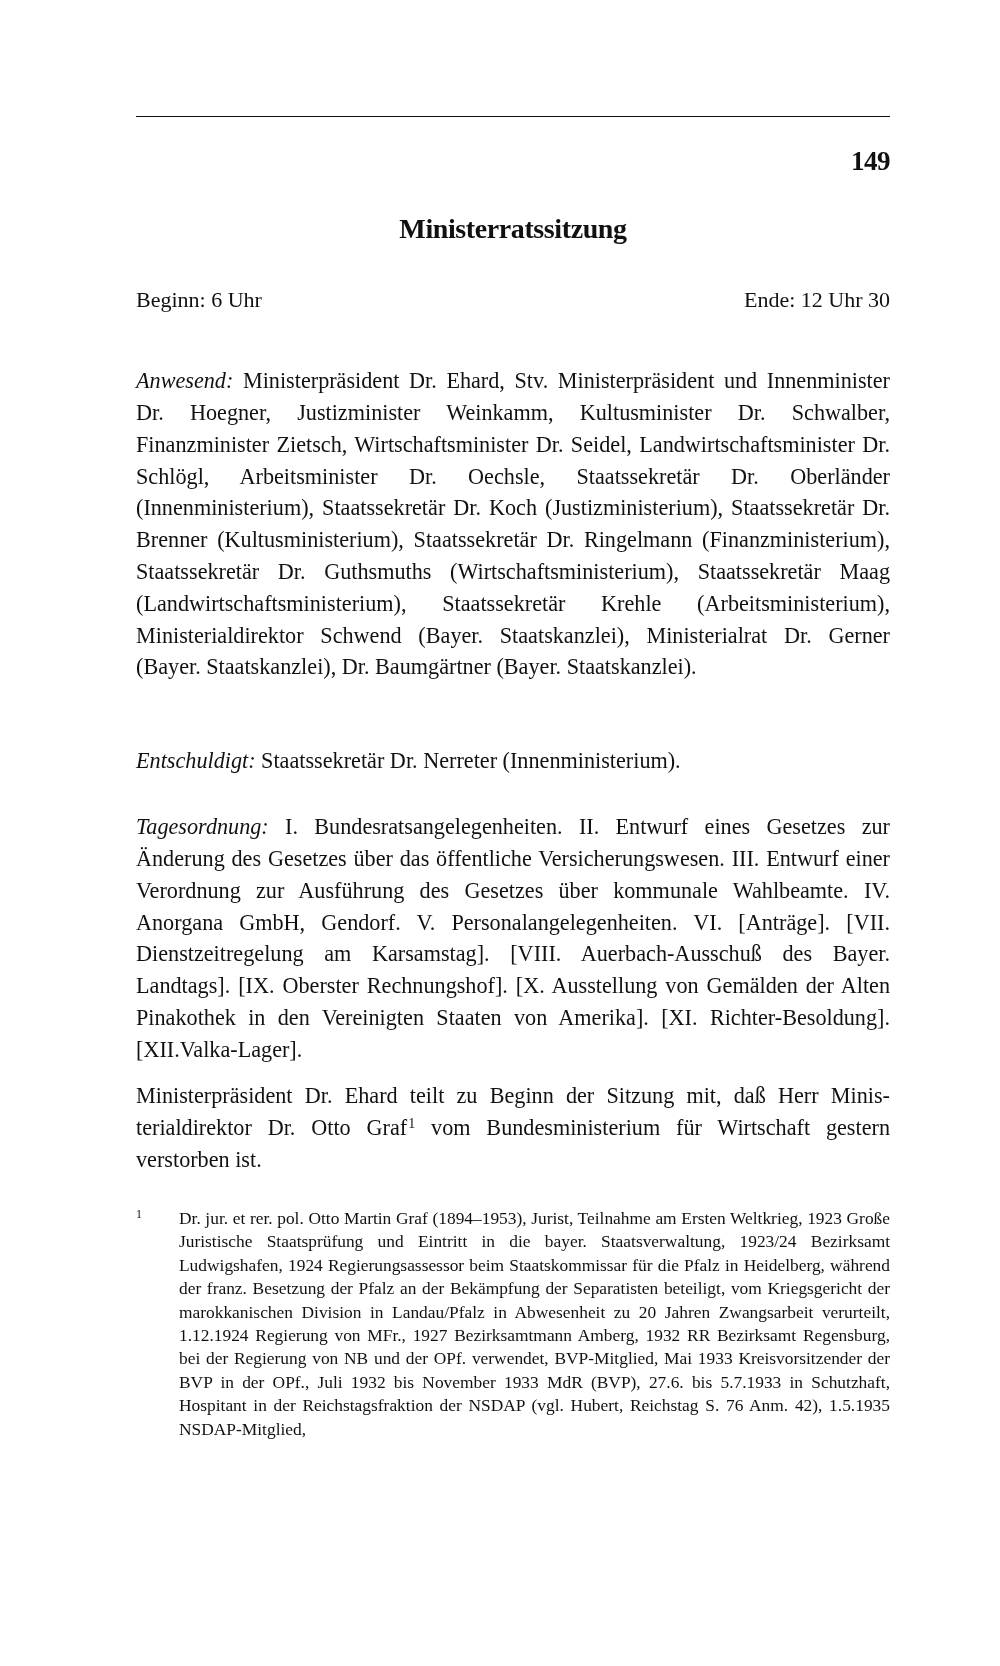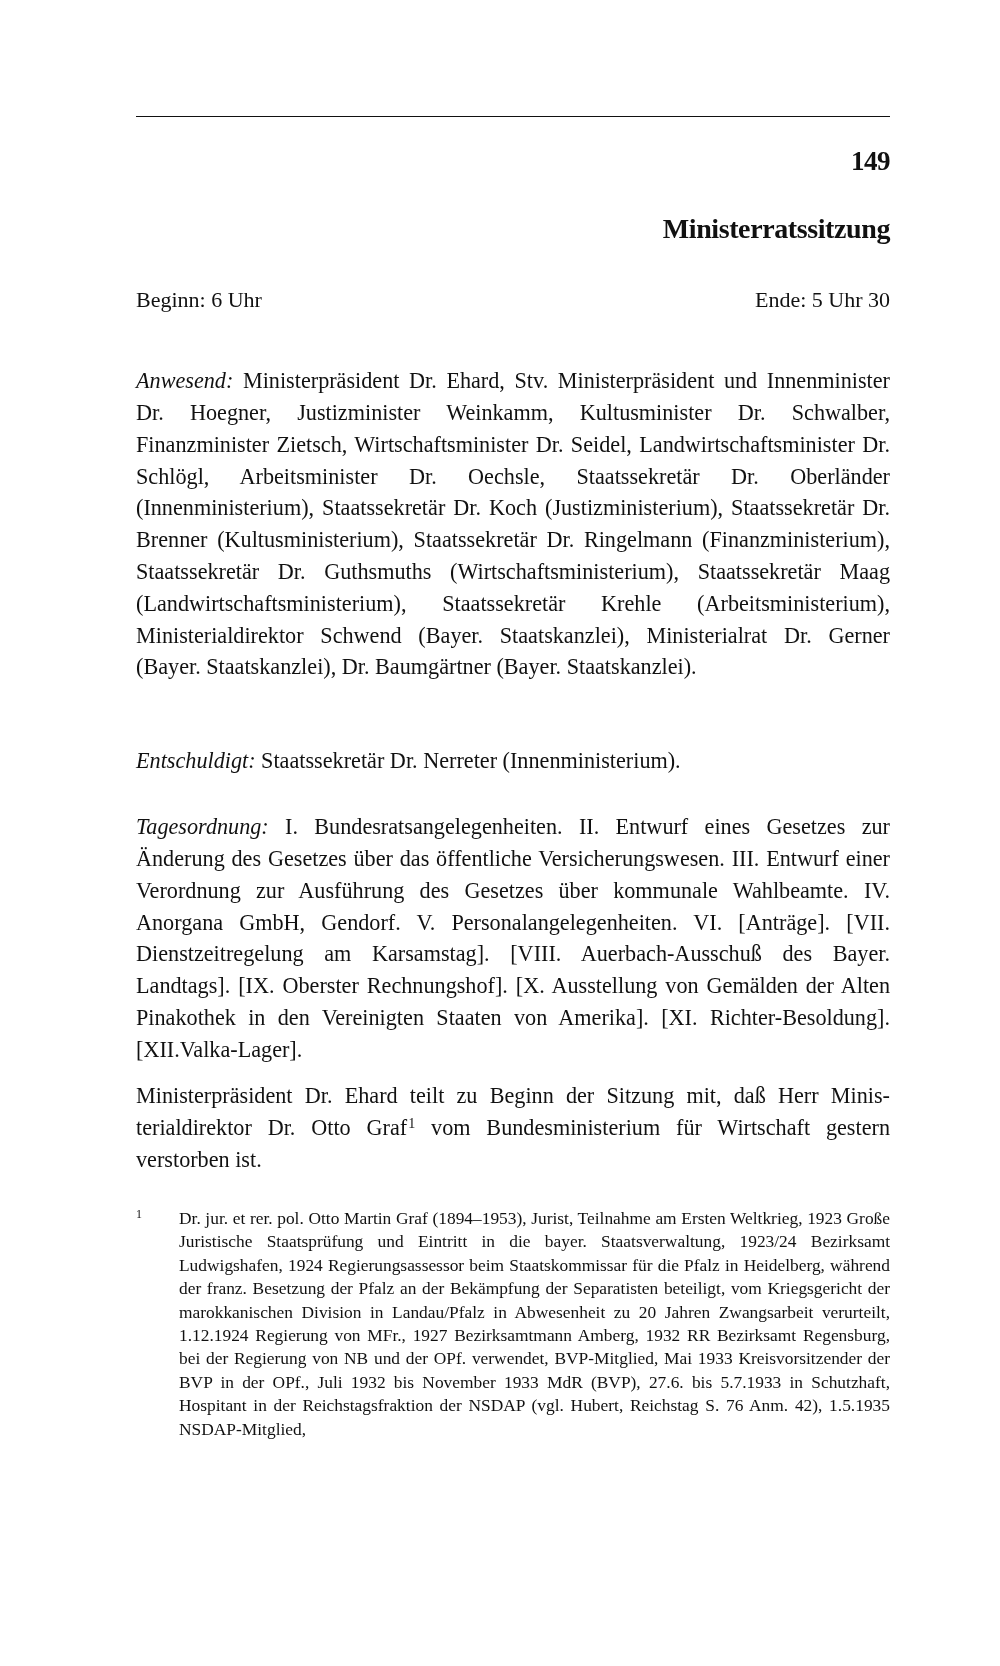--- a/index.html
+++ b/index.html
@@ -38,21 +38,21 @@
       font-weight: bold;
       font-size: 27px;
       letter-spacing: -0.5px;
     }
     .title-row {
       position: absolute;
       top: 213px;
       left: 0;
       width: 754px;
       display: flex;
-      justify-content: flex-end;
+      justify-content: center;
       font-weight: bold;
       font-size: 28px;
       letter-spacing: -0.4px;
     }
     .time-row {
       position: absolute;
       top: 287px;
       left: 0;
       width: 754px;
       display: flex;
@@ -107,21 +107,21 @@
   <div class="rule"></div>
 
   <div class="doc-number">149</div>
 
   <div class="title-row">
     <span>Ministerratssitzung</span>
   </div>
 
   <div class="time-row">
     <span>Beginn: 6 Uhr</span>
-    <span>Ende: 5 Uhr 30</span>
+    <span>Ende: 12 Uhr 30</span>
   </div>
 
   <p class="body-text p-anwesend"><span class="lbl">Anwesend:</span><span> Ministerpräsident Dr. Ehard, Stv. Ministerpräsident und Innenmi­nister Dr. Hoegner, Justizminister Weinkamm, Kultusminister Dr. Schwalber, Finanzminister Zietsch, Wirtschaftsminister Dr. Seidel, Landwirtschaftsmi­nister Dr. Schlögl, Arbeitsminister Dr. Oechsle, Staatssekretär Dr. Ober­länder (Innenministerium), Staatssekretär Dr. Koch (Justizministerium), Staatssekretär Dr. Brenner (Kultusministerium), Staatssekretär Dr. Ringel­mann (Finanzministerium), Staatssekretär Dr. Guthsmuths (Wirtschaftsmi­nisterium), Staatssekretär Maag (Landwirtschaftsministerium), Staatssekretär Krehle (Arbeitsministerium), Ministerialdirektor Schwend (Bayer. Staats­kanzlei), Ministerialrat Dr. Gerner (Bayer. Staatskanzlei), Dr. Baumgärtner (Bayer. Staatskanzlei).</span></p>
 
   <p class="body-text p-entschuldigt"><span class="lbl">Entschuldigt:</span><span> Staatssekretär Dr. Nerreter (Innenministerium).</span></p>
 
   <p class="body-text p-tagesordnung"><span class="lbl">Tagesordnung:</span><span> I. Bundesratsangelegenheiten. II. Entwurf eines Gesetzes zur Änderung des Gesetzes über das öffentliche Versicherungswesen. III. Entwurf einer Verordnung zur Ausführung des Gesetzes über kommunale Wahlbeamte. IV. Anorgana GmbH, Gendorf. V. Personalangelegenheiten. VI. [Anträge]. [VII. Dienstzeitregelung am Karsamstag]. [VIII. Auerbach-Ausschuß des Bayer. Landtags]. [IX. Oberster Rechnungshof]. [X. Ausstellung von Gemälden der Alten Pinakothek in den Vereinigten Staaten von Amerika]. [XI. Richter-Besol­dung]. [XII.Valka-Lager].</span></p>
 
   <p class="body-text p-main"><span>Ministerpräsident </span><span class="it">Dr. Ehard</span><span> teilt zu Beginn der Sitzung mit, daß Herr Minis­terialdirektor Dr. Otto Graf</span><sup class="fnref">1</sup><span> vom Bundesministerium für Wirtschaft gestern verstorben ist.</span></p>
 

